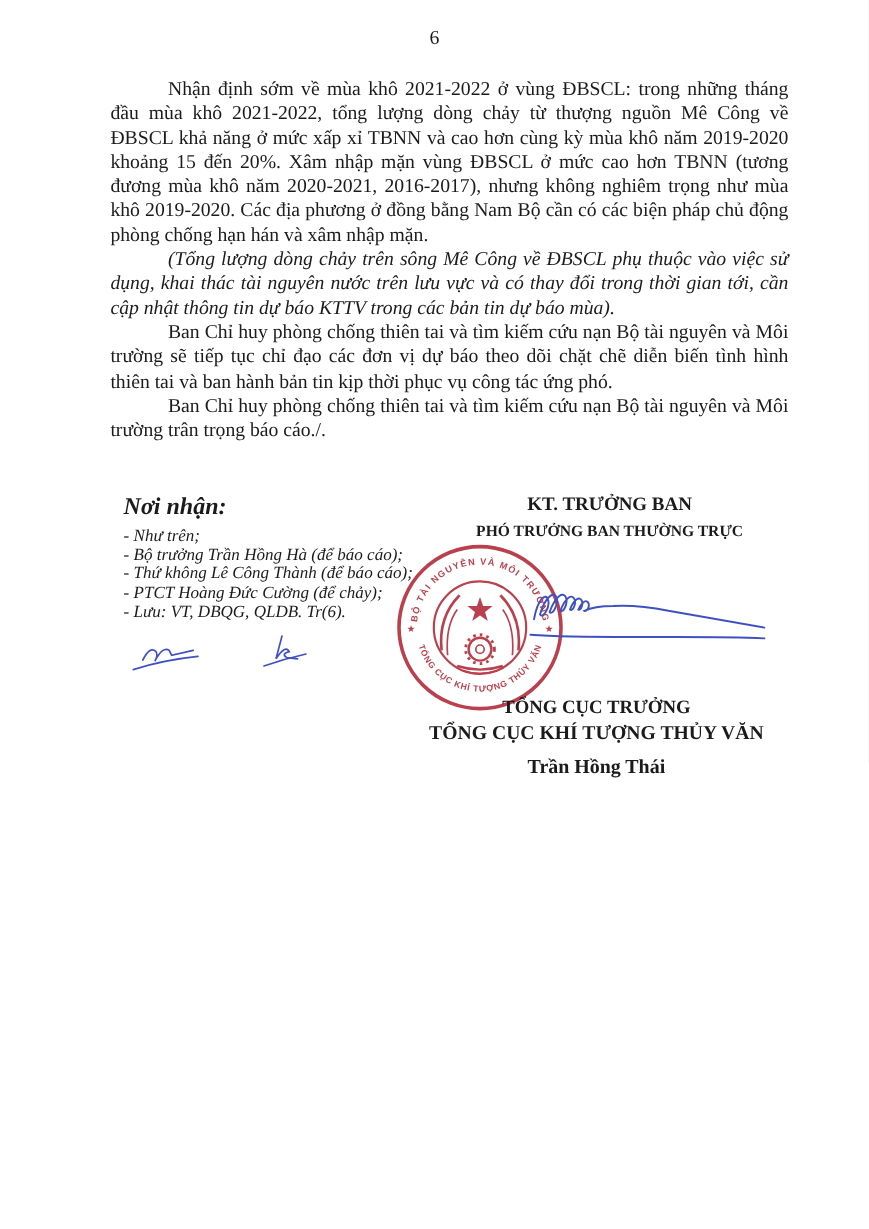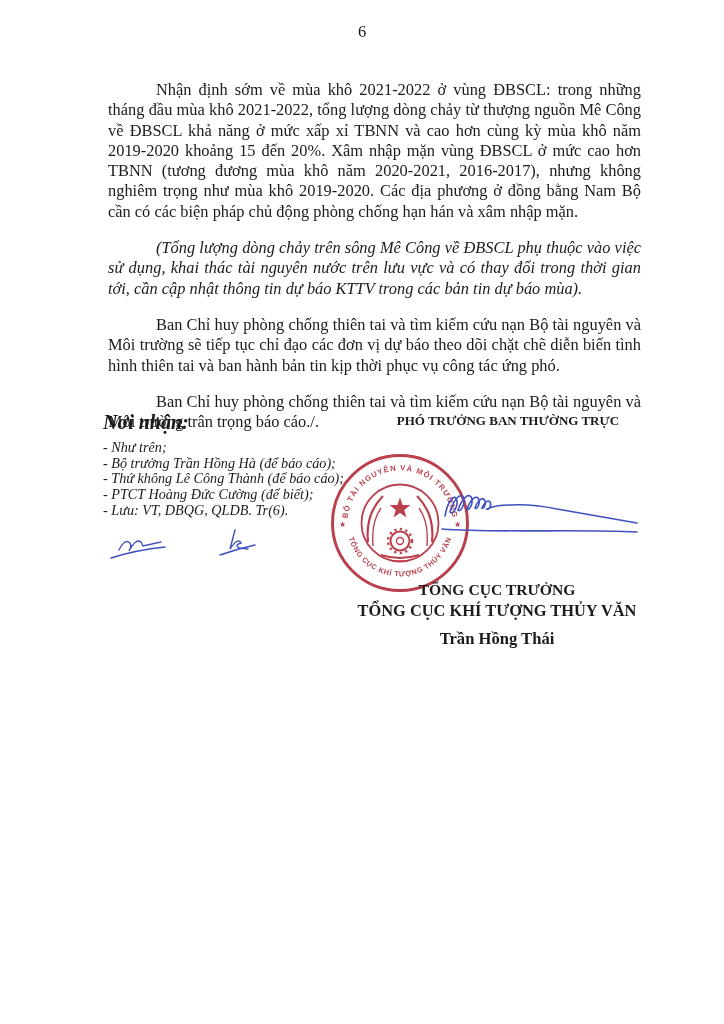--- a/index.html
+++ b/index.html
@@ -18,21 +18,21 @@
     text-align: center;
     font-size: 16.5px;
   }
   .body-text {
     position: absolute;
     left: 92px; top: 64px; width: 565px;
     font-size: 16.4px;
     line-height: 20.3px;
     text-align: justify;
   }
-  .body-text p { margin: 16px; text-indent: 48px; }
+  .body-text p { margin: 0; text-indent: 48px; }
   .p-forecast  { margin-bottom: 10px; }
   .p-note      { margin-bottom: 8px; font-style: italic; }
   .p-direction { margin-bottom: 4px; }
   .recipients {
     position: absolute;
     left: 103px; top: 411px; width: 270px;
   }
   .recipients-heading {
     font-weight: bold; font-style: italic;
     font-size: 20px;
@@ -93,25 +93,26 @@
     <p class="p-note">(Tổng lượng dòng chảy trên sông Mê Công về ĐBSCL phụ thuộc vào việc sử dụng, khai thác tài nguyên nước trên lưu vực và có thay đổi trong thời gian tới, cần cập nhật thông tin dự báo KTTV trong các bản tin dự báo mùa).</p>
     <p class="p-direction">Ban Chỉ huy phòng chống thiên tai và tìm kiếm cứu nạn Bộ tài nguyên và Môi trường sẽ tiếp tục chỉ đạo các đơn vị dự báo theo dõi chặt chẽ diễn biến tình hình thiên tai và ban hành bản tin kịp thời phục vụ công tác ứng phó.</p>
     <p class="p-closing">Ban Chỉ huy phòng chống thiên tai và tìm kiếm cứu nạn Bộ tài nguyên và Môi trường trân trọng báo cáo./.</p>
   </div>
 
   <div class="recipients">
     <div class="recipients-heading">Nơi nhận:</div>
     <div class="recipient-line">- Như trên;</div>
     <div class="recipient-line">- Bộ trưởng Trần Hồng Hà (để báo cáo);</div>
     <div class="recipient-line">- Thứ không Lê Công Thành (để báo cáo);</div>
-    <div class="recipient-line">- PTCT Hoàng Đức Cường (để biết);</div>
+    <div class="recipient-line">- PTCT Hoàng Đức Cường (để chảy);</div>
     <div class="recipient-line">- Lưu: VT, DBQG, QLDB. Tr(6).</div>
   </div>
 
   <div class="sign-head">
+    <div class="l1">KT. TRƯỞNG BAN</div>
     <div class="l2">PHÓ TRƯỞNG BAN THƯỜNG TRỰC</div>
   </div>
 
   <svg class="stamp-svg" viewBox="0 0 142 142">
     <defs>
       <path id="stampTopArc" d="M 20.8 86.3 A 52.5 52.5 0 1 1 121.2 86.3" fill="none"></path>
       <path id="stampBottomArc" d="M 18.9 83.0 A 53.5 53.5 0 0 0 123.1 83.0" fill="none"></path>
     </defs>
     <circle cx="71" cy="71" r="67.5" fill="none" stroke="#b5303e" stroke-width="3"></circle>
     <circle cx="71" cy="71" r="38.5" fill="none" stroke="#b5303e" stroke-width="1.8"></circle>

